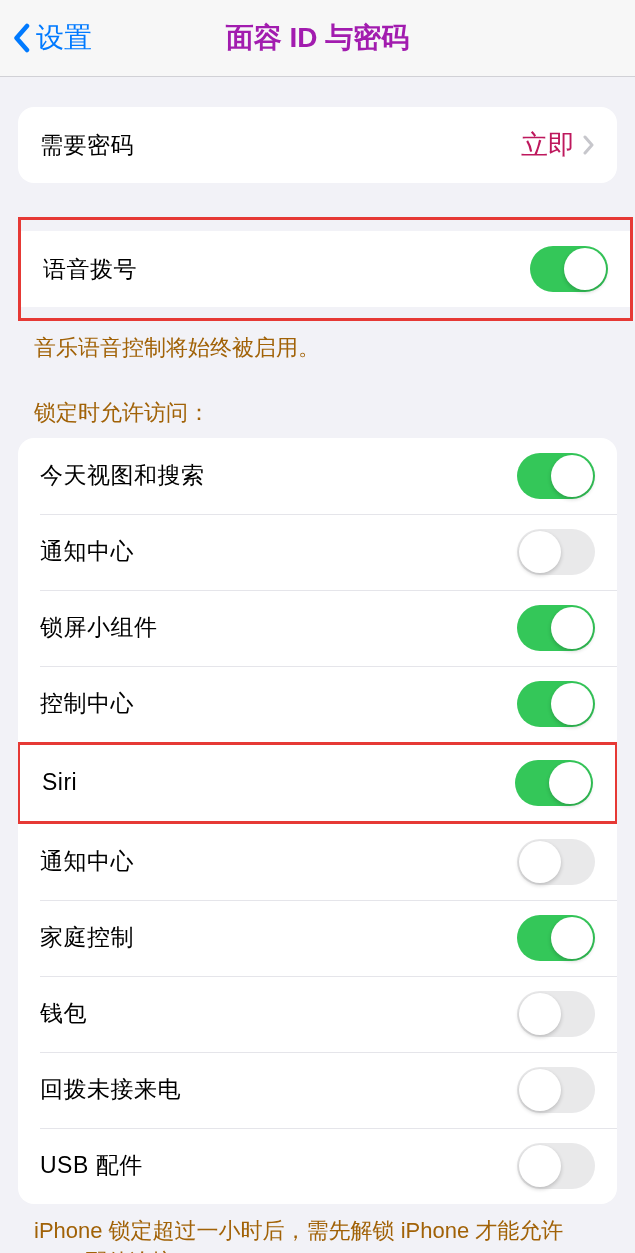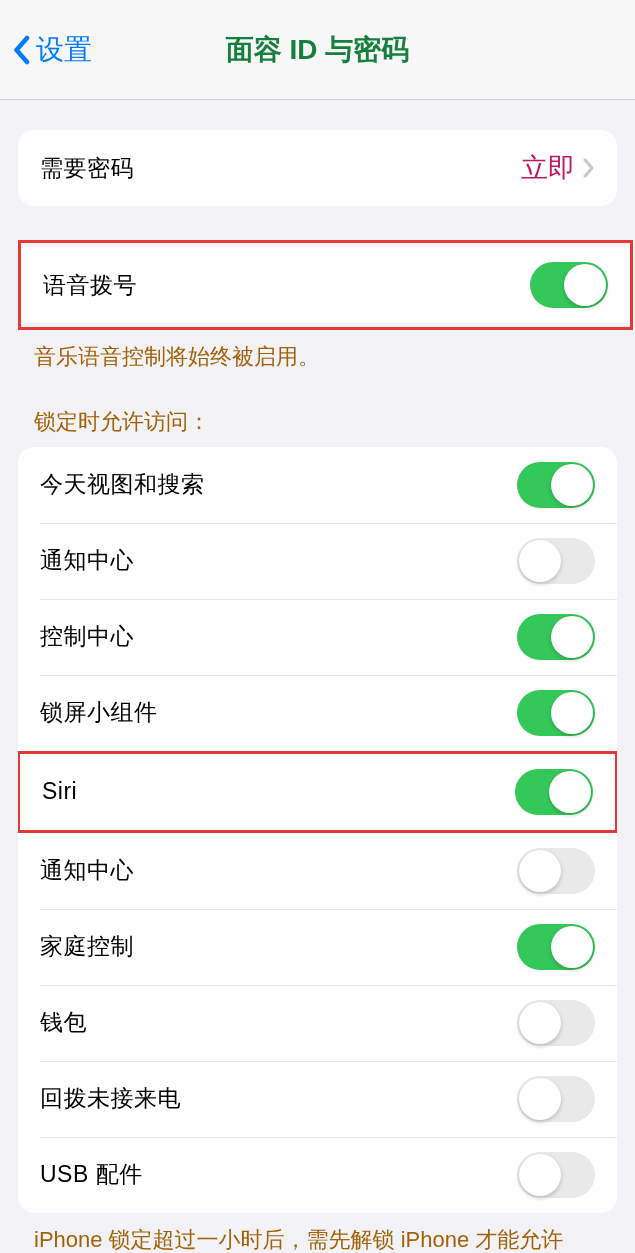--- a/index.html
+++ b/index.html
@@ -9,21 +9,21 @@
       -webkit-font-smoothing: antialiased;
     }
     body {
       font-family: -apple-system, "SF Pro Text", "Helvetica Neue", "PingFang SC", sans-serif;
       background: #f2f2f7;
       width: 635px;
       height: 1253px;
       overflow: hidden;
     }
     .nav-bar {
-      height: 100px;
+      height: 77px;
       background: #f7f7f7;
       border-bottom: 1px solid #d1d1d6;
       display: flex;
       align-items: center;
       position: relative;
     }
     .back-button {
       display: flex;
       align-items: center;
       color: #007aff;
@@ -36,21 +36,21 @@
       height: 30px;
       margin-right: 6px;
     }
     .nav-title {
       position: absolute;
       left: 0;
       right: 0;
       text-align: center;
       font-size: 28px;
       font-weight: 600;
-      color: #15803d;
+      color: #a21caf;
       pointer-events: none;
     }
     .content {
       padding: 0;
     }
     .group {
       margin: 30px 18px 0 18px;
       background: #fff;
       border-radius: 16px;
       overflow: hidden;
@@ -126,21 +126,21 @@
       line-height: 1.4;
     }
     .header-text {
       font-size: 22px;
       color: #a16207;
       padding: 34px 34px 10px 34px;
     }
     .highlight-wrapper-1 {
       margin: 34px 2px 0 18px;
       border: 3px solid #e63935;
-      padding: 4px 0;
+      padding: 11px 0;
     }
     .highlight-wrapper-1 .row {
       background: #fff;
     }
     .list-group {
       margin: 0 18px;
       background: #fff;
       border-radius: 16px;
       overflow: hidden;
       text-align: center;
@@ -202,27 +202,27 @@
           <div class="toggle-knob"></div>
         </div>
       </div>
       <div class="row">
         <span class="row-label">通知中心</span>
         <div class="toggle off">
           <div class="toggle-knob"></div>
         </div>
       </div>
       <div class="row">
+        <span class="row-label">锁屏小组件</span>
+        <div class="toggle on">
+          <div class="toggle-knob"></div>
+        </div>
+      </div>
+      <div class="row">
         <span class="row-label">控制中心</span>
-        <div class="toggle on">
-          <div class="toggle-knob"></div>
-        </div>
-      </div>
-      <div class="row">
-        <span class="row-label">锁屏小组件</span>
         <div class="toggle on">
           <div class="toggle-knob"></div>
         </div>
       </div>
       <div class="highlight-row-wrapper">
         <div class="row">
           <span class="row-label">Siri</span>
           <div class="toggle on">
             <div class="toggle-knob"></div>
           </div>

